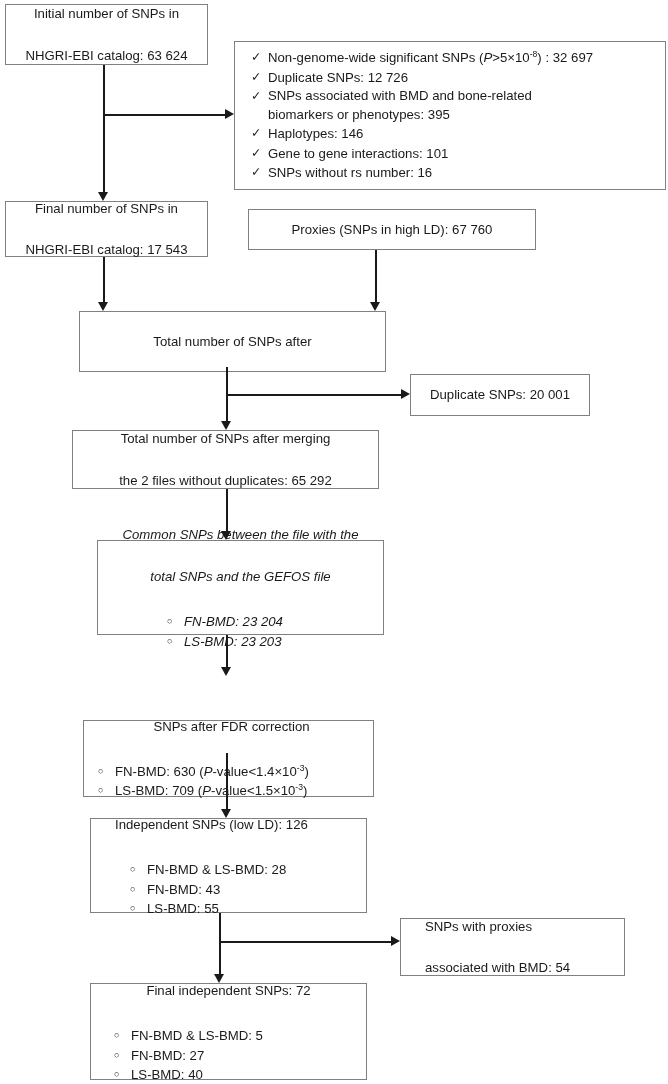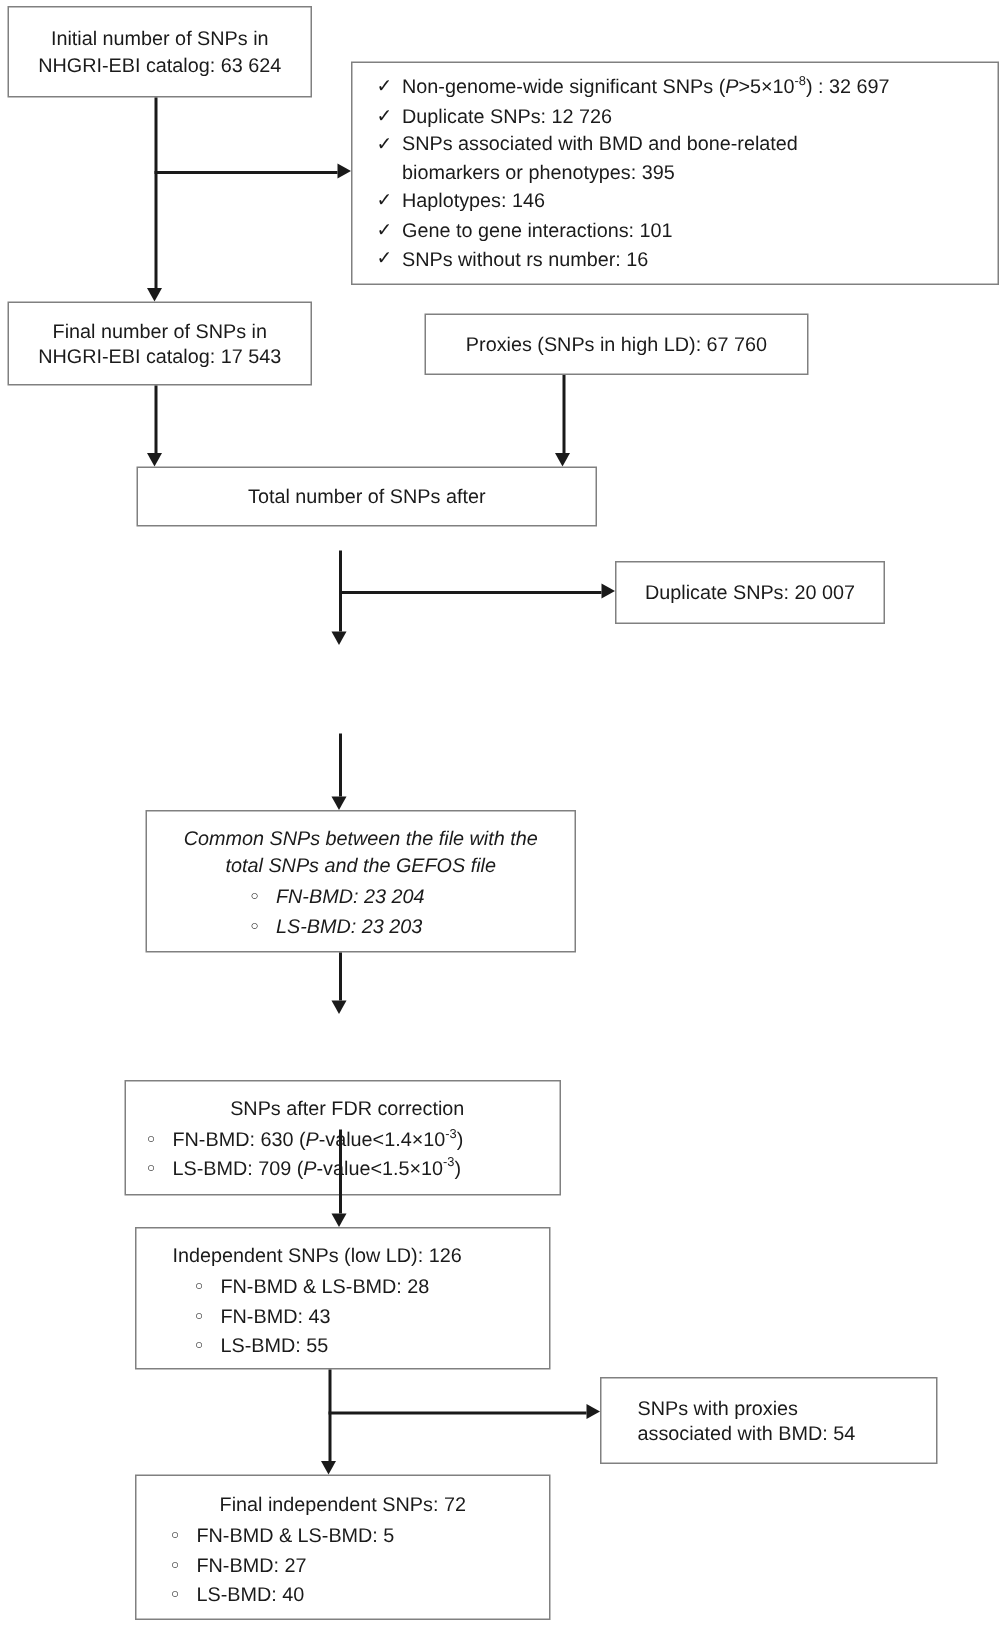--- a/index.html
+++ b/index.html
@@ -17,20 +17,21 @@
     overflow: hidden;
   }
   .box {
     position: absolute;
     box-sizing: border-box;
     border: 1.3px solid #808080;
     background: #ffffff;
     display: flex;
     flex-direction: column;
     justify-content: center;
+    gap: 24px;
   }
   .ctr {
     text-align: center;
   }
   .line {
     font-size: 13.2px;
     line-height: 17.5px;
     white-space: nowrap;
   }
   ul.blist {
@@ -127,32 +128,36 @@
         <span class="btxt">SNPs without rs number: 16</span>
       </li>
     </ul>
   </div>
 
   <div class="box ctr" style="left:5px; top:201px; width:203px; height:56px;">
     <div class="line">Final number of SNPs in</div>
     <div class="line">NHGRI-EBI catalog: 17 543</div>
   </div>
 
-  <div class="box ctr" style="left:248px; top:209px; width:256px; height:41px;margin-left:35px;">
+  <div class="box ctr" style="left:248px; top:209px; width:288px; height:41px;">
     <div class="line">Proxies (SNPs in high LD): 67 760</div>
   </div>
 
-  <div class="box ctr" style="left:79px; top:311px; width:307px; height:40px;margin-left:12px;">
+  <div class="box ctr" style="left:79px; top:311px; width:307px; height:61px;">
     <div class="line">Total number of SNPs after</div>
   </div>
 
   <div class="box ctr" style="left:410px; top:374px; width:180px; height:42px;">
-    <div class="line">Duplicate SNPs: 20 007</div>
-  </div>
-
+    <div class="line">Duplicate SNPs: 20 001</div>
+  </div>
+
+  <div class="box ctr" style="left:72px; top:430px; width:307px; height:59px;">
+    <div class="line">Total number of SNPs after merging</div>
+    <div class="line">the 2 files without duplicates: 65 292</div>
+  </div>
 
   <div class="box" style="left:97px; top:540px; width:287px; height:95px; padding:8px 8px 6px 8px; justify-content:center;font-style:italic;">
     <div class="line ctr">Common SNPs between the file with the</div>
     <div class="line ctr">total SNPs and the GEFOS file</div>
     <ul class="blist" style="margin-top:3px; padding-left:61px;">
       <li>
         <span class="mark circ">○</span>
         <span class="btxt">FN-BMD: 23 204</span>
       </li>
       <li>

